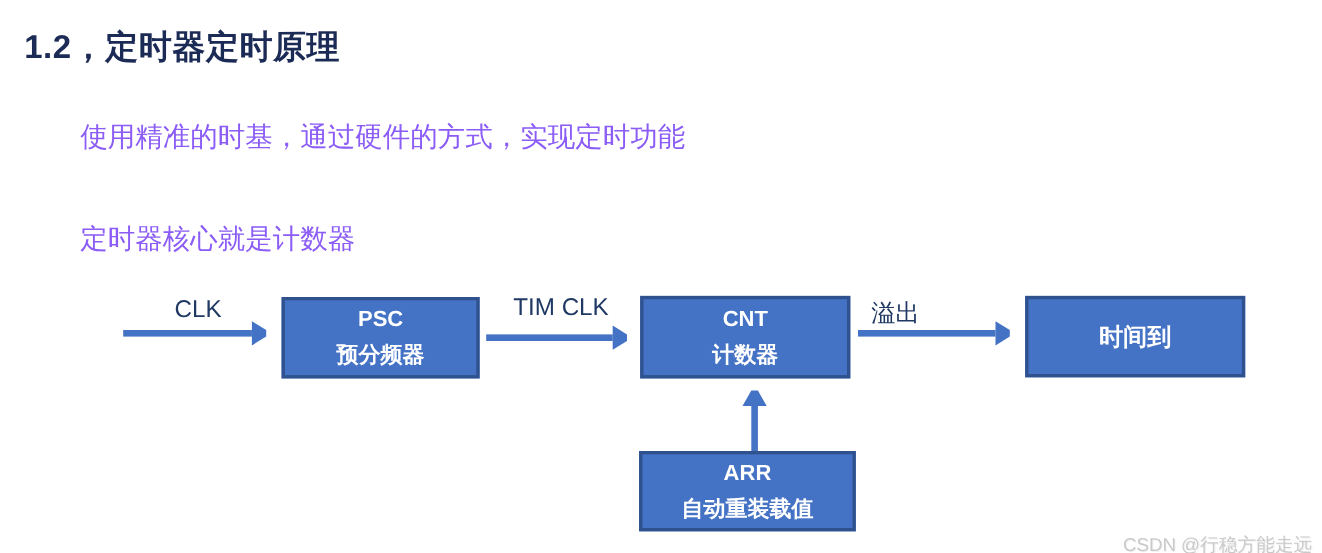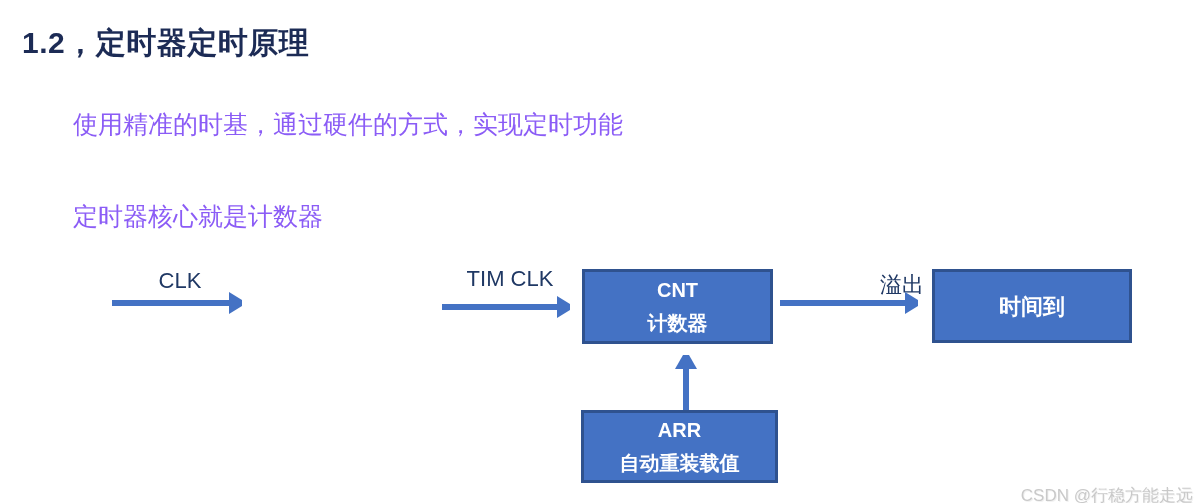--- a/index.html
+++ b/index.html
@@ -92,21 +92,21 @@
   }
 
   .arrow-label {
     position: absolute;
     font-size: 22px;
     color: #1f3864;
     text-align: center;
   }
   .label-clk      { left: 103px; top: 259px; width: 142px; }
   .label-timclk   { left: 430px; top: 257px; width: 148px; }
-  .label-overflow { left: 771px; top: 261px; width: 150px; text-align: right; }
+  .label-overflow { left: 733px; top: 261px; width: 150px; }
 
   .watermark {
     position: absolute;
     right: 12px;
     top: 475px;
     font-size: 17px;
     color: #c9c9c9;
     text-shadow: 1px 1px 0 #f2f2f2;
   }
 </style>
@@ -119,20 +119,24 @@
 
   <div class="body-line body-line-1">使用精准的时基，通过硬件的方式，实现定时功能</div>
   <div class="body-line body-line-2">定时器核心就是计数器</div>
 
   <div class="arrow-label label-clk">CLK</div>
   <div class="h-arrow arrow-clk">
     <div class="shaft"></div>
     <div class="head"></div>
   </div>
 
+  <div class="node node-psc">
+    <div>PSC</div>
+    <div>预分频器</div>
+  </div>
 
   <div class="arrow-label label-timclk">TIM CLK</div>
   <div class="h-arrow arrow-timclk">
     <div class="shaft"></div>
     <div class="head"></div>
   </div>
 
   <div class="node node-cnt">
     <div>CNT</div>
     <div>计数器</div>

